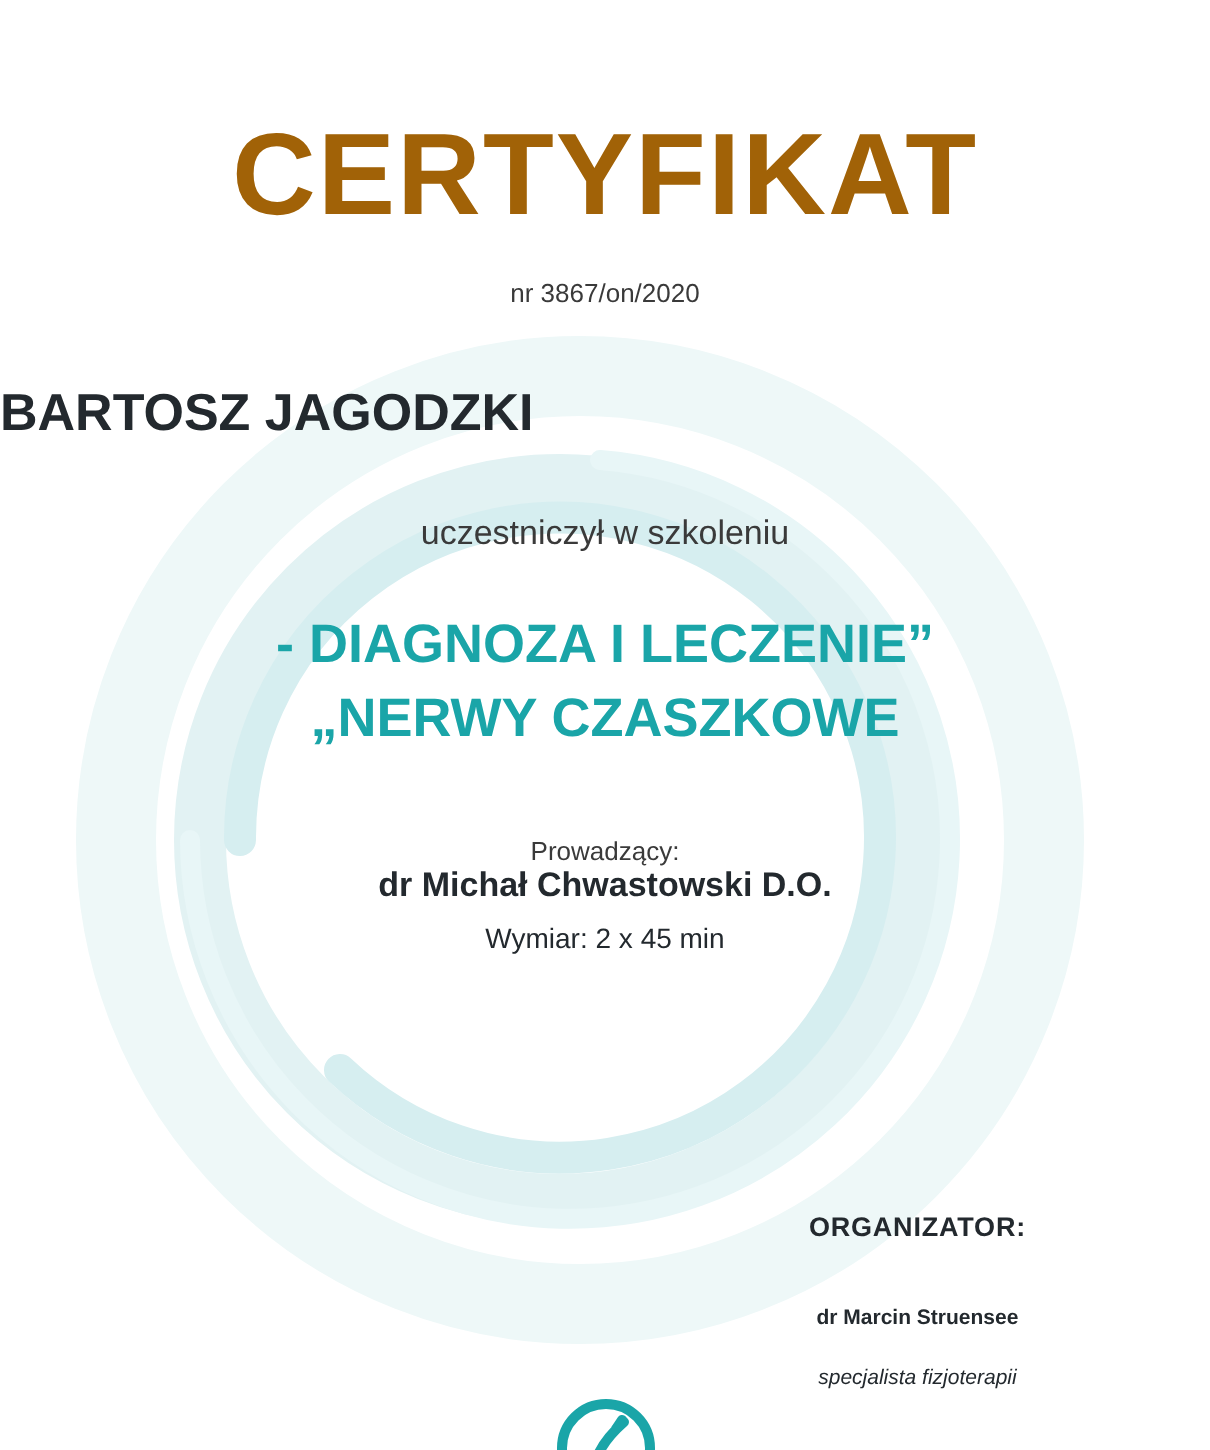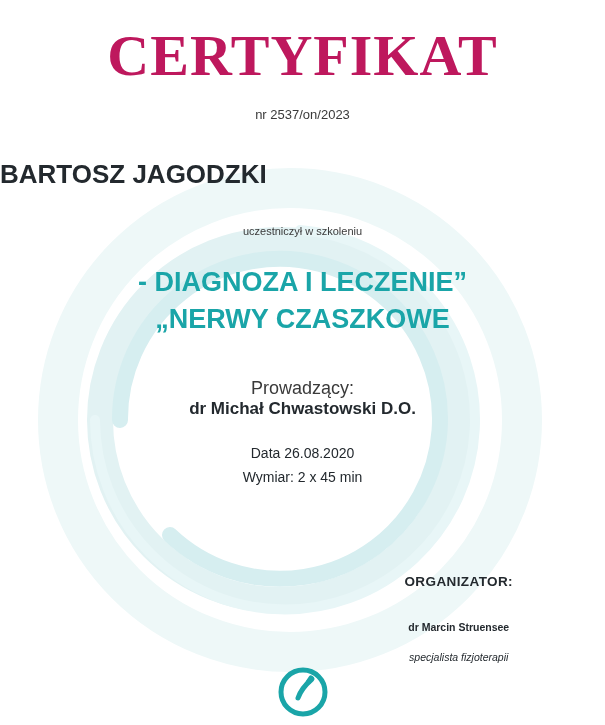--- a/index.html
+++ b/index.html
@@ -34,54 +34,53 @@
     position: relative;
     z-index: 2;
     width: 605px;
     height: 725px;
   }
   .title {
     text-align: center;
     font-size: 58px;
     font-weight: bold;
     letter-spacing: 1px;
-    color: #be185d;
-    margin-top: 26px;
+    color: #a16207;
+    margin-top: 58px;
     line-height: 1.05;
-    font-family: Liberation Serif, serif;
   }
   .cert-number {
     text-align: center;
     font-size: 13px;
     color: #3a3a3a;
     margin-top: 20px;
   }
   .recipient {
     font-size: 26px;
     font-weight: bold;
     color: #23292e;
     margin-top: 37px;
   }
   .participated {
     text-align: center;
-    font-size: 11px;
+    font-size: 17px;
     color: #3a3a3a;
     margin-top: 35px;
   }
   .course-title {
     text-align: center;
     font-size: 27px;
     font-weight: bold;
     color: #1aa5a8;
     margin-top: 27px;
     line-height: 1.38;
   }
   .lead-label {
     text-align: center;
-    font-size: 18px;
+    font-size: 13px;
     color: #3a3a3a;
     margin-top: 40px;
   }
   .lead-name {
     text-align: center;
     font-size: 17px;
     font-weight: bold;
     color: #23292e;
   }
   .date-line {
@@ -147,30 +146,29 @@
     </g>
     <g fill="none" stroke="#eef8f8" stroke-width="40">
       <circle cx="290" cy="300" r="232"></circle>
     </g>
     <path d="M 120 300 A 160 160 0 1 1 170 415" fill="none" stroke="#d6eef0" stroke-width="16" stroke-linecap="round"></path>
     <path d="M 95 300 A 190 190 0 1 0 300 110" fill="none" stroke="#e8f6f7" stroke-width="10" stroke-linecap="round"></path>
   </svg>
 
   <div class="content">
     <div class="title">CERTYFIKAT</div>
-    <div class="cert-number">nr 2537/on/2023</div>
+    <div class="cert-number">nr 3867/on/2020</div>
     <div class="recipient">BARTOSZ JAGODZKI</div>
     <div class="participated">uczestniczył w szkoleniu</div>
     <div class="course-title">
       <div>- DIAGNOZA I LECZENIE”</div>
       <div>„NERWY CZASZKOWE</div>
     </div>
     <div class="lead-label">Prowadzący:</div>
     <div class="lead-name">dr Michał Chwastowski D.O.</div>
-    <div class="date-line">Data 26.08.2020</div>
     <div class="duration-line">Wymiar: 2 x 45 min</div>
 
     <div class="organizer-block">
       <div class="organizer-label">ORGANIZATOR:</div>
       <div class="organizer-name">dr Marcin Struensee</div>
       <div class="organizer-role">specjalista fizjoterapii</div>
     </div>
 
     <div class="logo">
       <svg class="logo-mark" viewBox="0 0 52 52" xmlns="http://www.w3.org/2000/svg">

